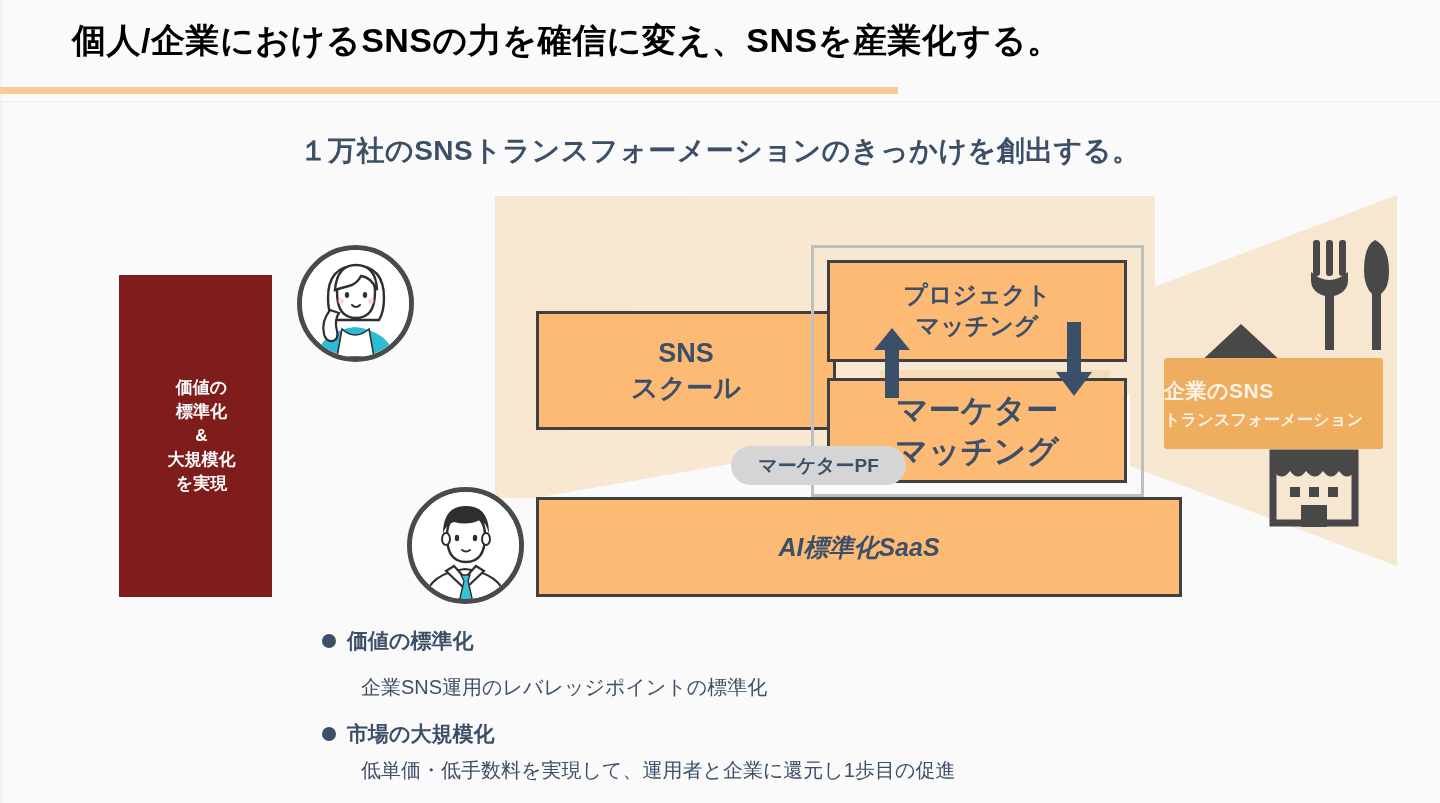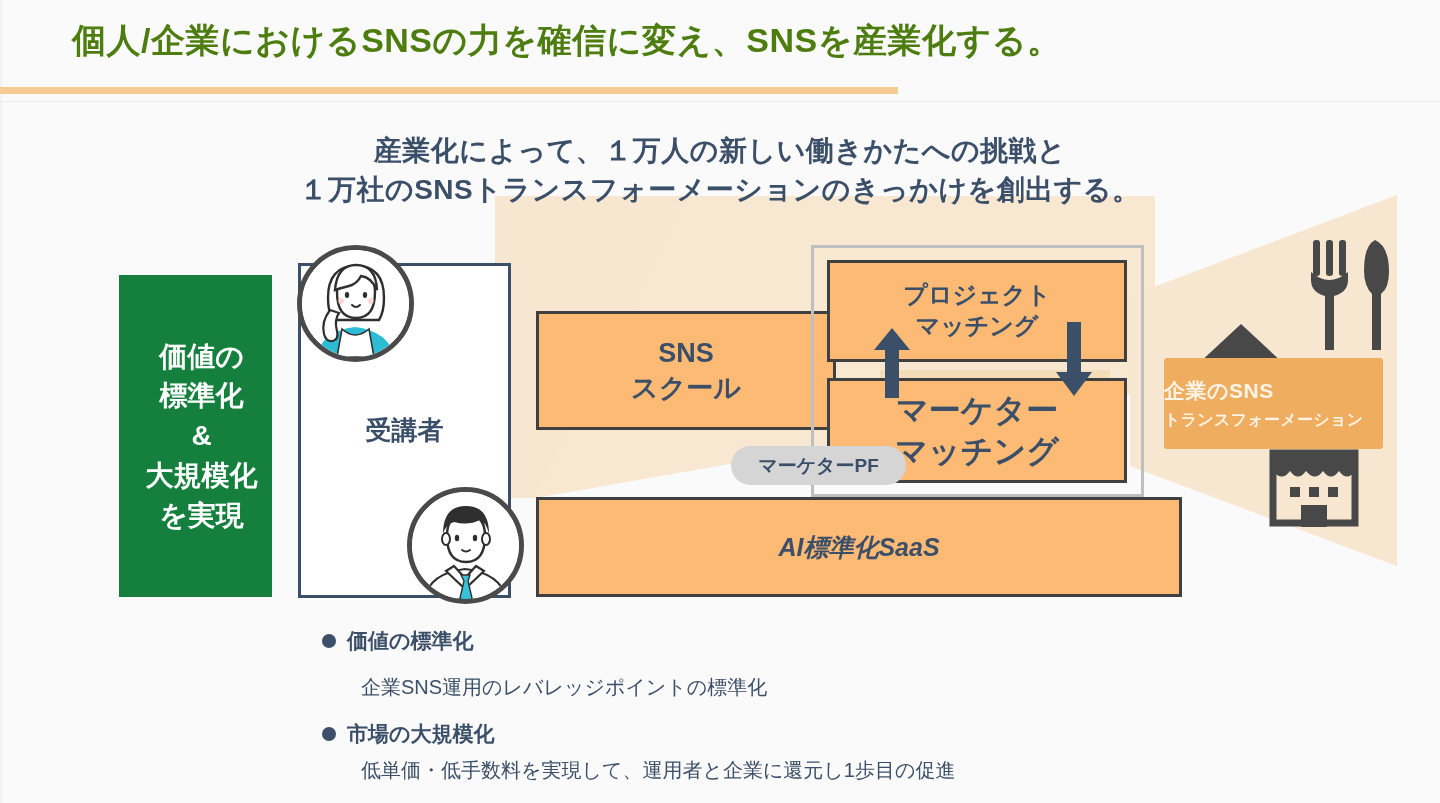--- a/index.html
+++ b/index.html
@@ -10,21 +10,21 @@
     color:#3c4f68;
     overflow:hidden;
     position:relative;
   }
   #slide { position:absolute; inset:0; }
 
   
   .header-title {
     position:absolute; left:72px; top:18px;
     font-size:34px; font-weight:700; letter-spacing:.5px;
-    color:#4d7c0f; white-space:nowrap;
+    color:#000000; white-space:nowrap;
   }
   .header-rule {
     position:absolute; left:0; top:87px;
     width:898px; height:7px; background:#f5cc96;
   }
   .header-divider {
     position:absolute; left:0; top:101px; width:1440px; height:1px;
     background:#ececec;
   }
   .left-edge {
@@ -40,22 +40,22 @@
     letter-spacing:.5px;
   }
   .subtitle .l2 { display:block; }
 
   
   .bg-shapes { position:absolute; left:0; top:0; width:1440px; height:803px; }
 
   
   .navy-panel {
     position:absolute; left:119px; top:275px; width:153px; height:322px;
-    background:#15803d;
-    color:#ffffff; font-weight:700; font-size:28px; line-height:1.42;
+    background:#7f1d1d;
+    color:#ffffff; font-weight:700; font-size:17px; line-height:1.42;
     display:flex; align-items:center; justify-content:center; text-align:center;padding-left:12px;
   }
 
   
   .learner-box {
     position:absolute; left:298px; top:263px; width:213px; height:335px;
     background:#ffffff; border:3px solid #3c4f68;
     display:flex; align-items:center; justify-content:center;
   }
   .learner-label { font-size:26px; font-weight:700; color:#3c4f68; }
@@ -136,37 +136,33 @@
     <polygon points="1397,195 1397,566 1130,466 1130,296" fill="#f8e7d0"></polygon>
   </svg>
 
   <div class="left-edge"></div>
 
   <div class="header-title">個人/企業におけるSNSの力を確信に変え、SNSを産業化する。</div>
   <div class="header-rule"></div>
   <div class="header-divider"></div>
 
   <div class="subtitle">
-    <span>産業化によって、１万人の新しい働きかたへの挑戦と</span>
     <span class="l2">１万社のSNSトランスフォーメーションのきっかけを創出する。</span>
   </div>
 
   <div class="navy-panel">
     <div>
       <div>価値の</div>
       <div>標準化</div>
       <div>&amp;</div>
       <div>大規模化</div>
       <div>を実現</div>
     </div>
   </div>
 
-  <div class="learner-box">
-    <span class="learner-label">受講者</span>
-  </div>
 
   <div class="wbox box-school">
     <div>
       <div>SNS</div>
       <div>スクール</div>
     </div>
   </div>
 
   <div class="pf-frame"></div>
 

